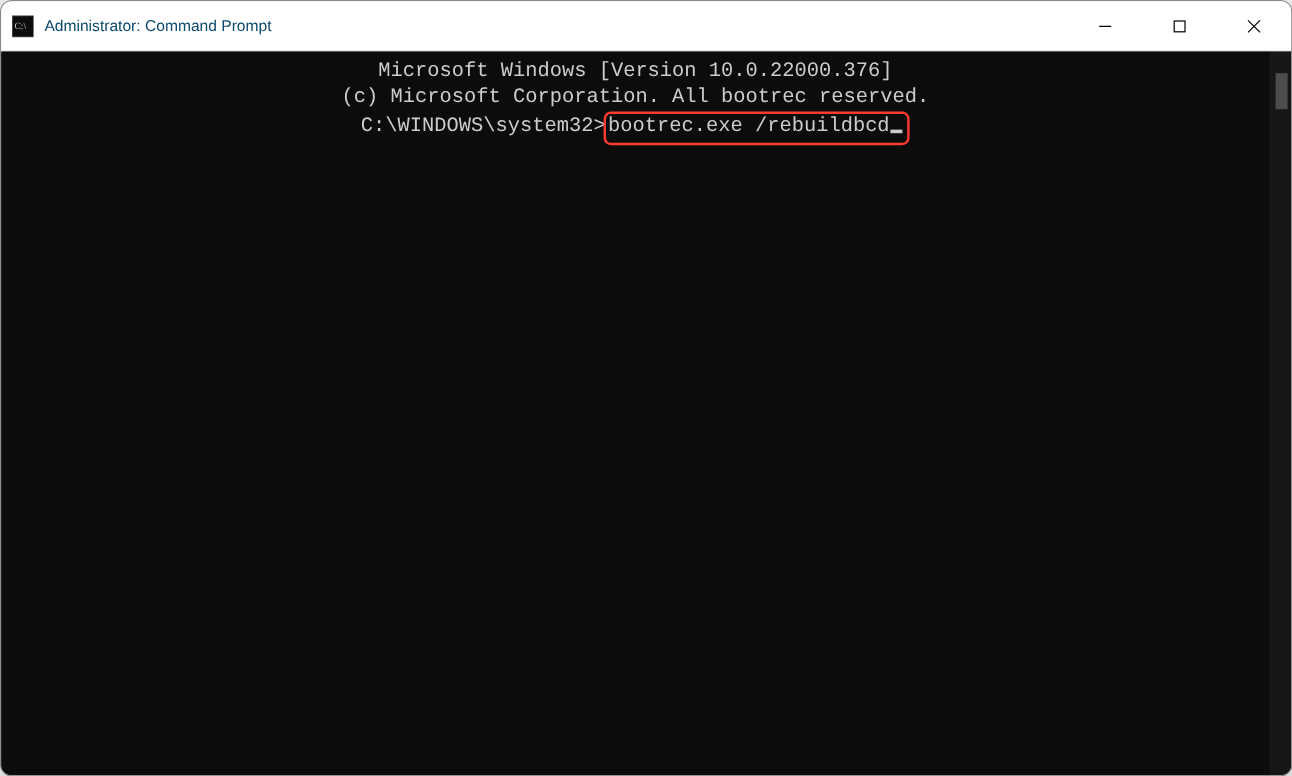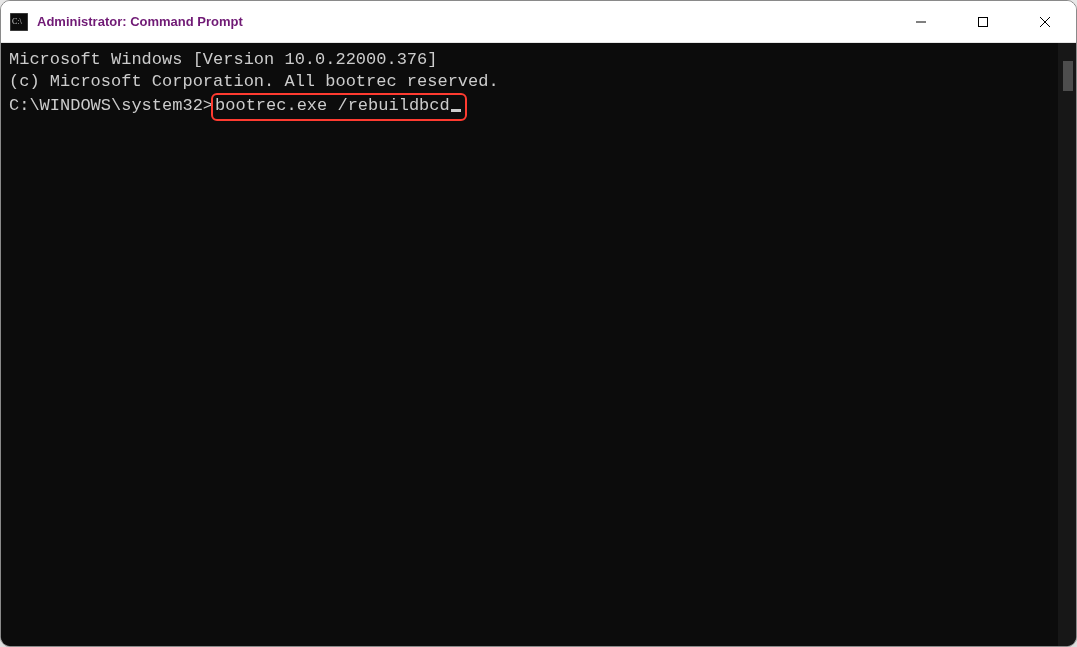--- a/index.html
+++ b/index.html
@@ -45,23 +45,22 @@
       display: flex;
       align-items: center;
       justify-content: center;
     }
     .titlebar-icon svg {
       width: 18px;
       height: 18px;
     }
     .titlebar-text {
       font-size: 13px;
-      color: #701a75;
+      color: #0c4a6e;
       flex: 1;
-      font-weight: bold;
     }
     .window-controls {
       display: flex;
       height: 100%;
     }
     .win-btn {
       width: 62px;
       height: 100%;
       display: flex;
       align-items: center;
@@ -87,20 +86,21 @@
       flex: 1;
       background: #0c0c0c;
       color: #cccccc;
       font-family: "Consolas", "Courier New", monospace;
       font-size: 17px;
       line-height: 22px;
       padding: 6px 8px;
       white-space: pre;
       overflow: hidden;
       position: relative;
+      text-align: center;
     }
     .scroll-track {
       width: 18px;
       background: #171717;
       position: relative;
     }
     .scroll-thumb {
       position: absolute;
       top: 18px;
       right: 3px;

